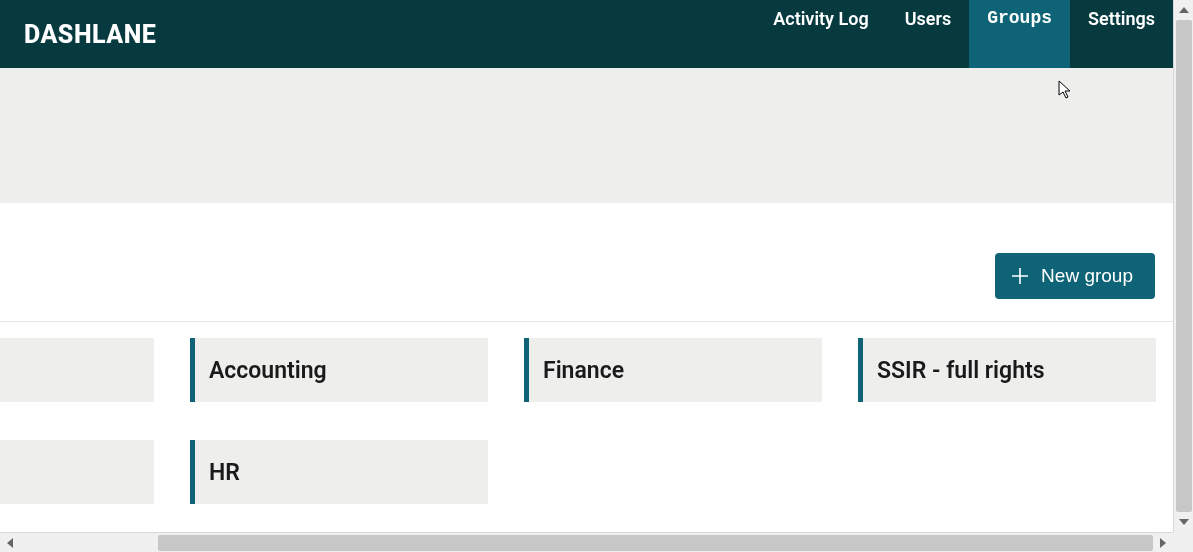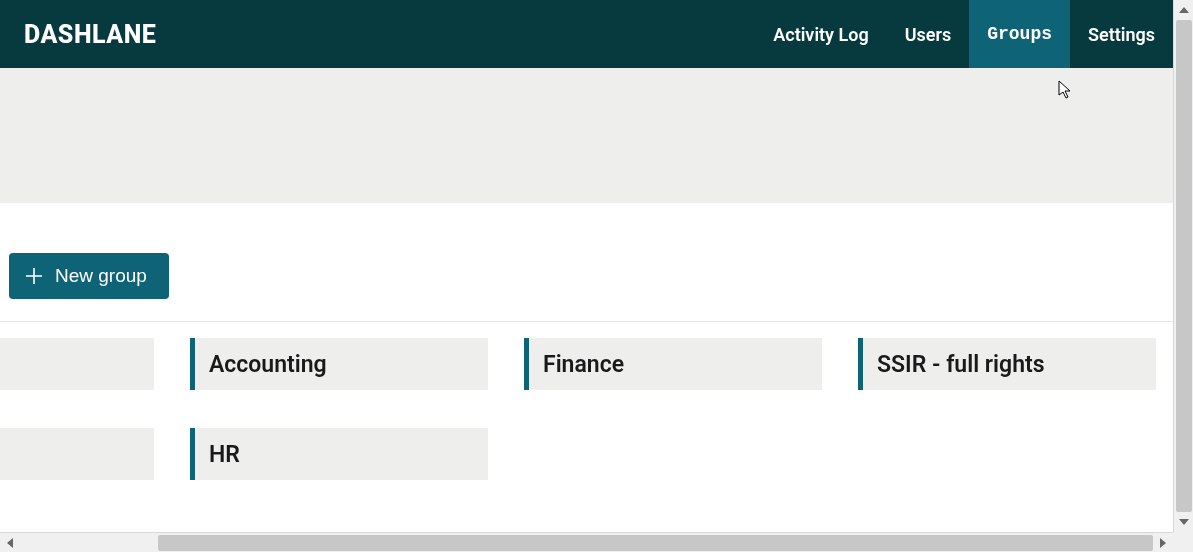--- a/index.html
+++ b/index.html
@@ -46,21 +46,20 @@
       align-items: stretch;
       height: 68px;
     }
     
     .nav-item {
       color: #fff;
       font-size: 18px;
       font-weight: 600;
       padding: 8px 18px;
       display: flex;
-      align-items: center;
       cursor: pointer;
     }
     
     .nav-item.active {
       background: #0e6476;
       font-family: Liberation Mono, monospace;
     }
     
     .nav-item .chev {
       margin-left: 8px;
@@ -75,21 +74,21 @@
       height: 135px;
     }
     
     .content {
       background: #fff;
       padding: 0;
     }
     
     .action-row {
       display: flex;
-      justify-content: flex-start;
+      justify-content: flex-end;
       padding: 50px 18px 0 9px;
     }
     
     .new-group-btn {
       background: #0e6476;
       color: #fff;
       border: none;
       border-radius: 4px;
       padding: 12px 22px 12px 16px;
       font-size: 19px;
@@ -119,21 +118,21 @@
     
     .groups-row {
       display: flex;
       gap: 36px;
       margin-left: -144px;
     }
     
     .group-card {
       background: #eeeeec;
       width: 298px;
-      height: 52px;
+      height: 64px;
       border-left: 5px solid #0e6476;
       display: flex;
       align-items: center;
       padding-left: 14px;
       cursor: pointer;
       flex-shrink: 0;
     }
     
     .group-card.blank {
       border-left: none;

